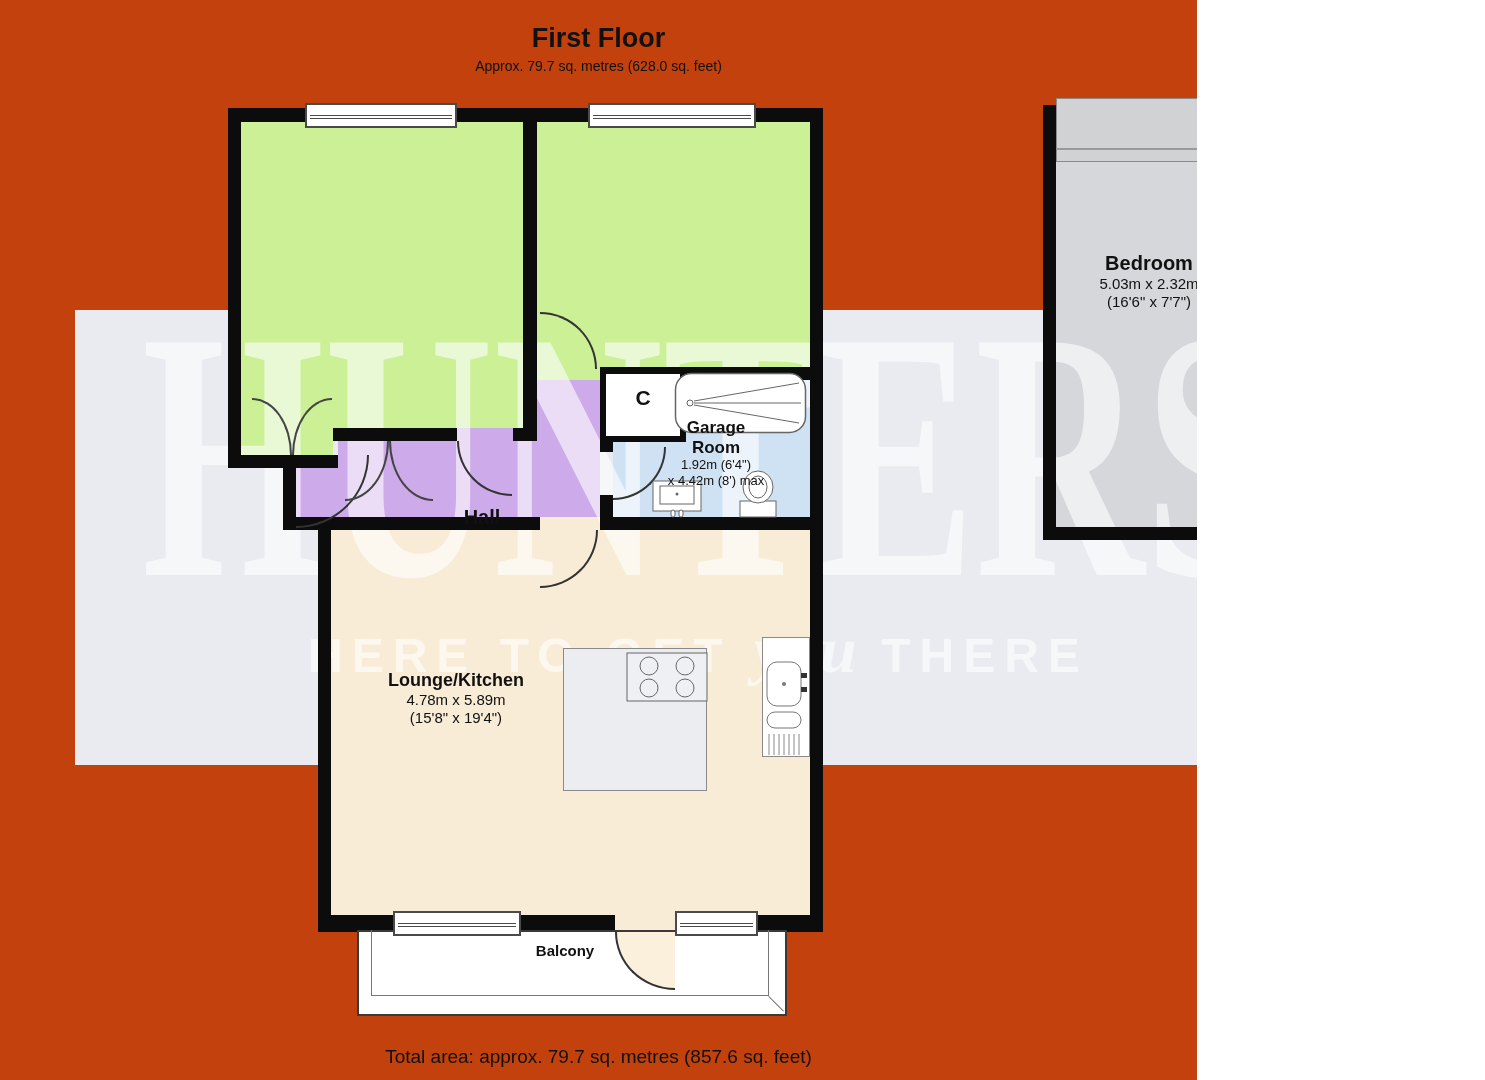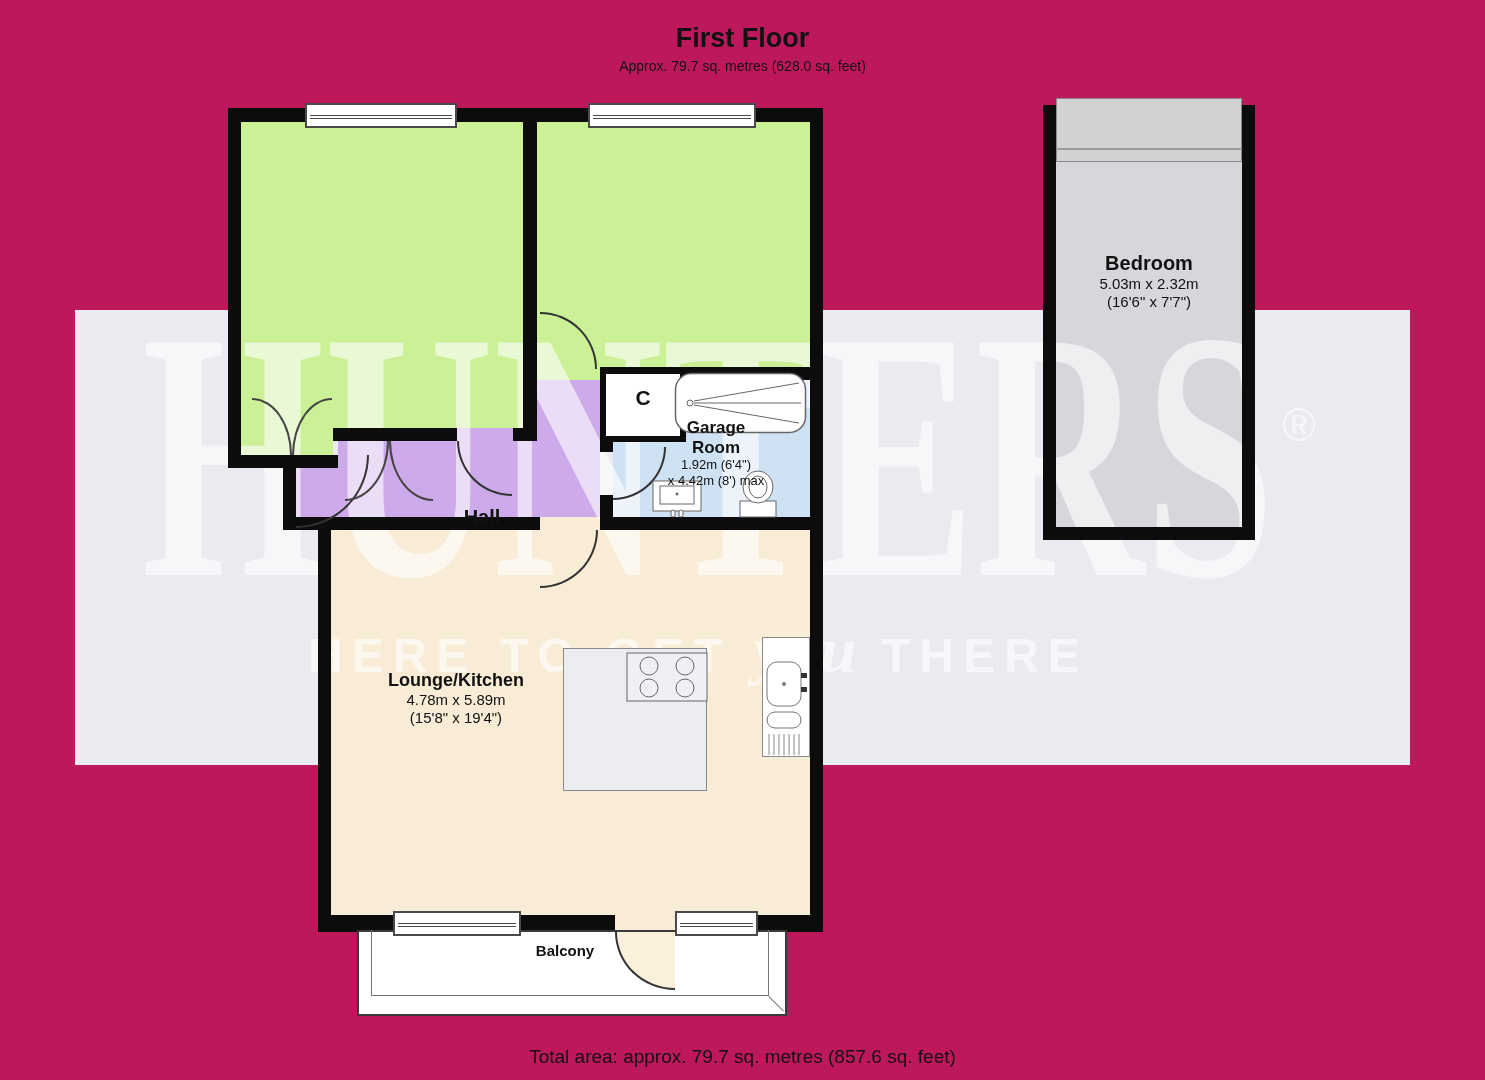--- a/index.html
+++ b/index.html
@@ -1,16 +1,16 @@
 <!DOCTYPE html>
 <html><head>
 <meta charset="utf-8">
 <style>
   html,body{margin:0;padding:0;background:#fff;}
-  #canvas{position:relative;width:1485px;height:1080px;background:#be185d;overflow:hidden;
+  #canvas{position:relative;width:1197px;height:1080px;background:#c2410c;overflow:hidden;
           font-family:"Liberation Sans",sans-serif;color:#111;}
   
   .fill{position:absolute;z-index:1;}
   .wm{position:absolute;z-index:2;color:rgba(255,255,255,0.60);}
   .wall{position:absolute;background:#0c0c0c;z-index:3;}
   .window{position:absolute;background:#fff;border:2px solid #4a4a4a;z-index:4;box-sizing:border-box;}
   .window::after{content:"";position:absolute;left:3px;right:3px;top:50%;margin-top:-1px;height:2px;
                  border-top:1px solid #4a4a4a;border-bottom:1px solid #4a4a4a;}
   .arc{position:absolute;z-index:4;box-sizing:border-box;border:0 solid #333;background:transparent;}
   .arc-br{border-right-width:2px;border-bottom-width:2px;border-radius:0 0 100% 0;}

